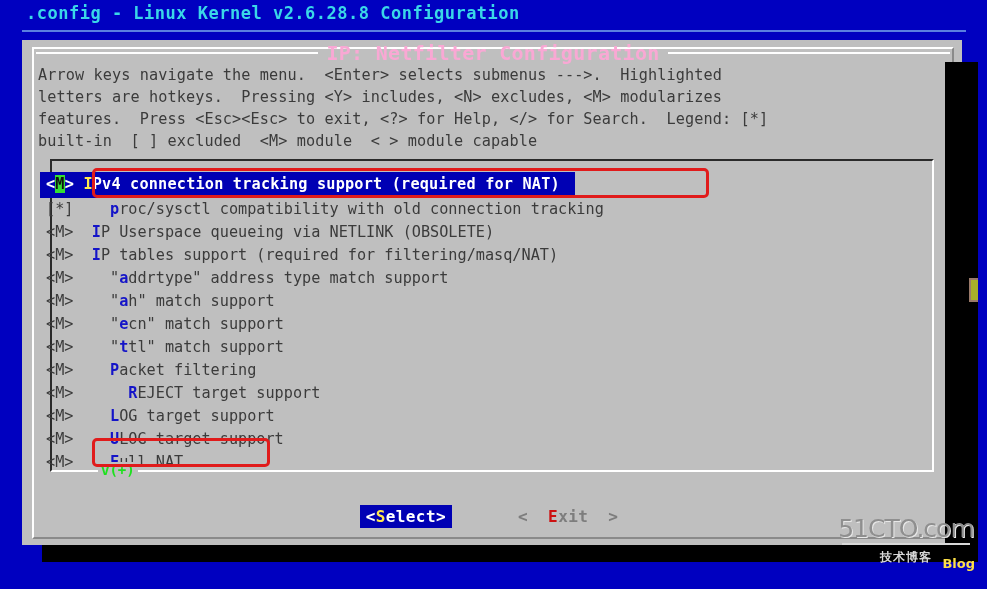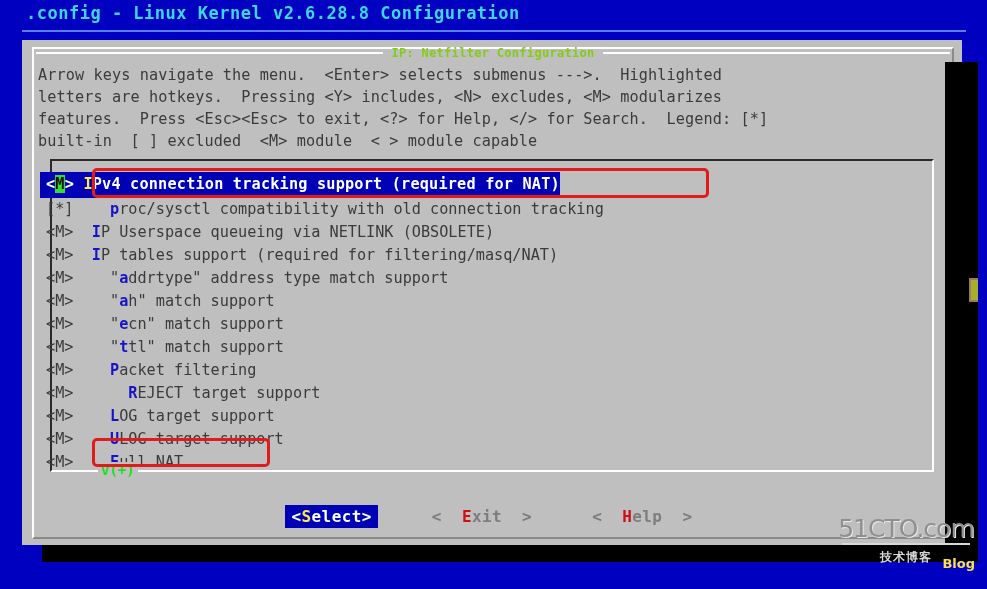--- a/index.html
+++ b/index.html
@@ -88,22 +88,22 @@
     height: 22px;
     display: flex;
     align-items: center;
   }
   .title-rule {
     flex: 1 1 auto;
     height: 2px;
     background: #ffffff;
   }
   #dialog-title {
-    color: #84cc16;
-    font-size: 12px;
+    color: #f9a8d4;
+    font-size: 20px;
     font-weight: bold;
     padding: 0 8px;
     white-space: pre;
     letter-spacing: 0.3px;
   }
 
   
   #instructions {
     position: absolute;
     left: 38px;
@@ -147,21 +147,21 @@
     display: block;
   }
   .menu-row .hot { color: #1414c8; font-weight: bold; }
 
   
   .menu-row.selected {
     background: #0000b4;
     color: #ffffff;
     font-weight: bold;
     display: inline-block;
-    padding: 1px 0 2px 6px;
+    padding: 1px 15px 2px 6px;
     margin-left: -6px;
     letter-spacing: 0.2px;
   }
   .menu-row.selected .cursor {
     background: #33dd33;
     color: #111111;
     font-weight: bold;
   }
   .menu-row.selected .hot {
     color: #ffe84d;
@@ -212,20 +212,21 @@
     padding: 2px 6px;
   }
   .btn.active {
     background: #0000b4;
     color: #ffffff;
   }
   .btn.active .hot { color: #ffe84d; }
   .btn.inactive {
     color: #7d7d7d;
     font-weight: bold;
+    margin-left: 12px;
   }
   .btn.inactive .hot { color: #cc1111; }
 
   
   #right-strip {
     position: absolute;
     left: 945px; top: 62px;
     width: 33px; height: 500px;
     background: #000000;
   }
@@ -314,21 +315,20 @@
   <div id="menulist"><div class="menu-row selected"><span>&lt;</span><span class="cursor">M</span><span>&gt;</span><span> </span><span class="hot">I</span><span>Pv4 connection tracking support (required for NAT)</span></div><div class="menu-row"><span>[*]</span><span>    </span><span class="hot">p</span><span>roc/sysctl compatibility with old connection tracking</span></div><div class="menu-row"><span>&lt;M&gt;</span><span>  </span><span class="hot">I</span><span>P Userspace queueing via NETLINK (OBSOLETE)</span></div><div class="menu-row"><span>&lt;M&gt;</span><span>  </span><span class="hot">I</span><span>P tables support (required for filtering/masq/NAT)</span></div><div class="menu-row"><span>&lt;M&gt;</span><span>    </span><span>"</span><span class="hot">a</span><span>ddrtype" address type match support</span></div><div class="menu-row"><span>&lt;M&gt;</span><span>    </span><span>"</span><span class="hot">a</span><span>h" match support</span></div><div class="menu-row"><span>&lt;M&gt;</span><span>    </span><span>"</span><span class="hot">e</span><span>cn" match support</span></div><div class="menu-row"><span>&lt;M&gt;</span><span>    </span><span>"</span><span class="hot">t</span><span>tl" match support</span></div><div class="menu-row"><span>&lt;M&gt;</span><span>    </span><span class="hot">P</span><span>acket filtering</span></div><div class="menu-row"><span>&lt;M&gt;</span><span>      </span><span class="hot">R</span><span>EJECT target support</span></div><div class="menu-row"><span>&lt;M&gt;</span><span>    </span><span class="hot">L</span><span>OG target support</span></div><div class="menu-row"><span>&lt;M&gt;</span><span>    </span><span class="hot">U</span><span>LOG target support</span></div><div class="menu-row"><span>&lt;M&gt;</span><span>    </span><span class="hot">F</span><span>ull NAT</span></div></div>
 
   <div id="scroll-indicator">v(+)</div>
 
   <div class="annotation-box" id="annot-top"></div>
   <div class="annotation-box" id="annot-bottom"></div>
 
   <div id="buttons">
       <div class="btn active"><span>&lt;</span><span class="hot">S</span><span>elect&gt;</span></div>
       <div class="btn inactive"><span>&lt;  </span><span class="hot">E</span><span>xit  &gt;</span></div>
-      <div class="btn inactive"><span>&lt;  </span><span class="hot">H</span><span>elp  &gt;</span></div>
     </div>
 
   <div id="right-strip"></div>
   <div id="right-marker"></div>
   <div id="right-blue"></div>
 
   <div id="watermark">
     <div id="wm-line1">51CTO.com</div>
     <div id="wm-rule"></div>
     <div id="wm-line2">技术博客</div>

